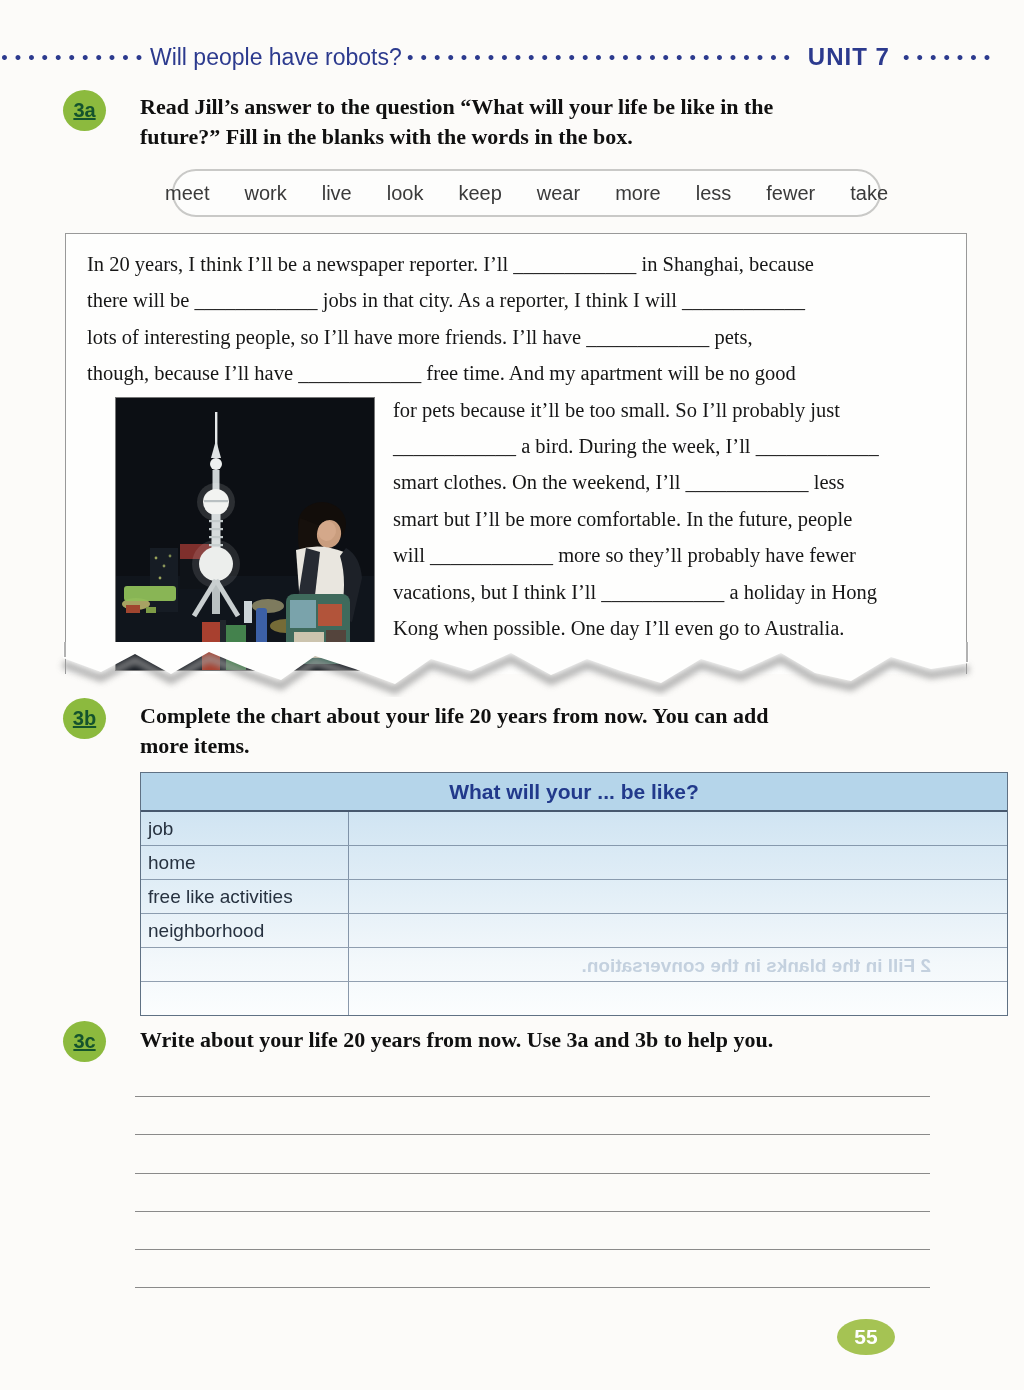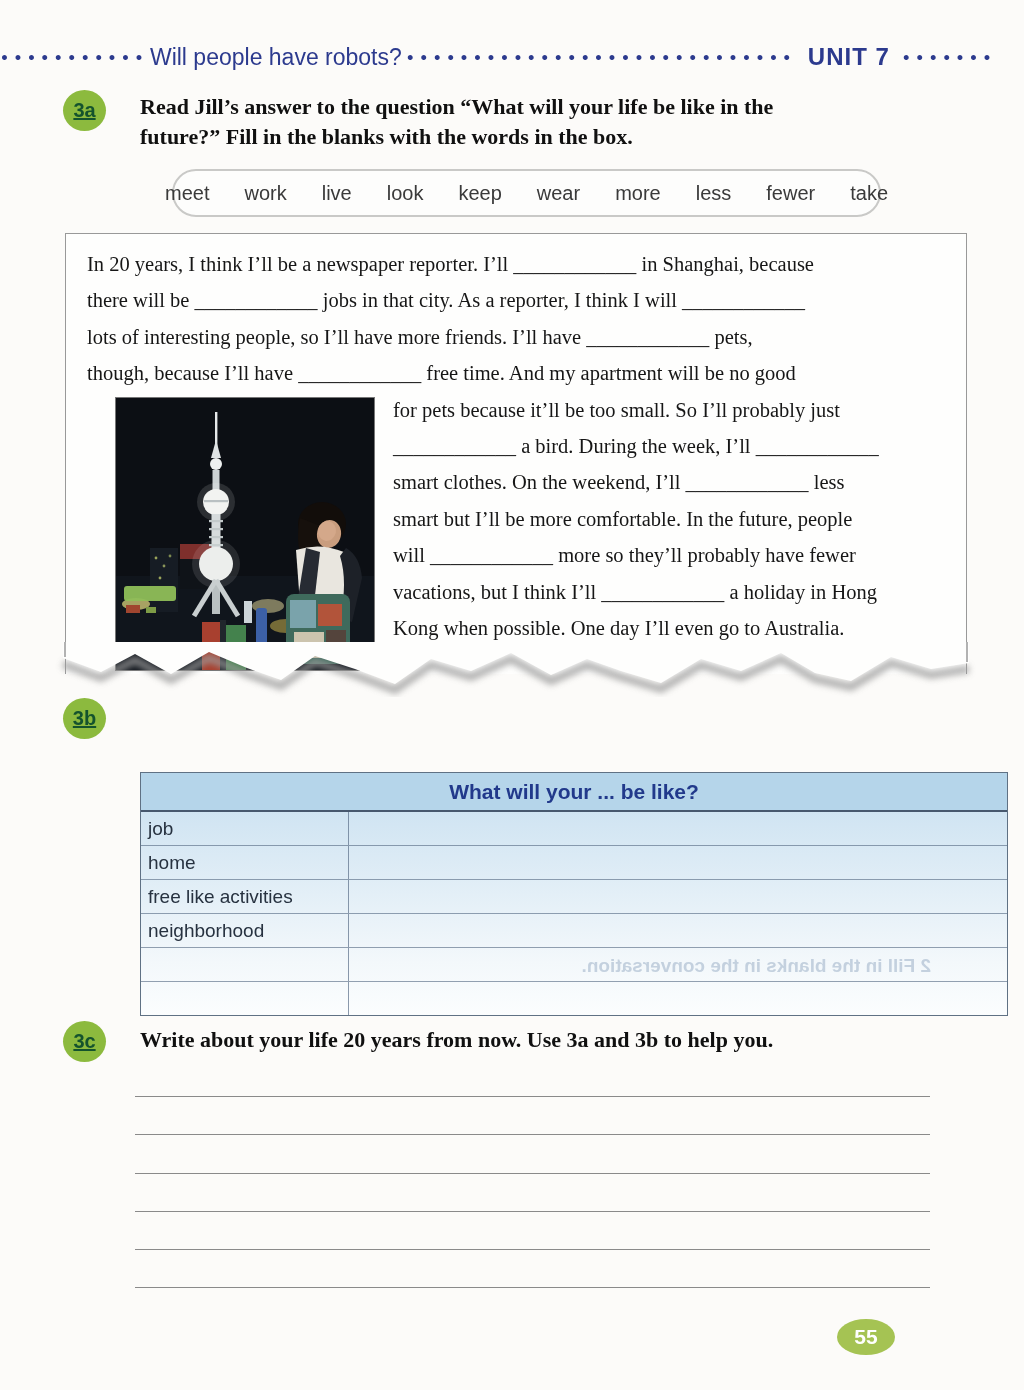--- a/index.html
+++ b/index.html
@@ -181,20 +181,24 @@
           <feGaussianBlur stdDeviation="3"></feGaussianBlur>
         </filter>
       </defs>
     <path d="M0,22 L38,36 L72,18 L108,38 L146,16 L184,32 L218,44 L252,20 L292,33 L332,48 L368,23 L408,35 L448,17 L488,39 L524,23 L558,35 L598,47 L638,23 L678,35 L718,17 L752,37 L788,45 L828,21 L868,33 L906,27" fill="none" stroke="#9b9b9b" stroke-width="8" opacity="0.75" filter="url(#tblur)"></path>
     <path d="M0,0 L906,0 L906,21 L868,27 L828,15 L788,39 L752,31 L718,11 L678,29 L638,17 L598,41 L558,29 L524,17 L488,33 L448,11 L408,29 L368,17 L332,42 L292,27 L252,14 L218,38 L184,26 L146,10 L108,32 L72,12 L38,30 L0,16 Z" fill="#fefefd"></path>
     <line x1="2" y1="0" x2="2" y2="15" stroke="#999" stroke-width="1.5"></line>
     <line x1="904" y1="0" x2="904" y2="20" stroke="#999" stroke-width="1.5"></line>
   </svg>
 
   <div class="badge" style="left:63px; top:698px;">3b</div>
+  <div class="instr" style="top:701px;">
+      <div>Complete the chart about your life 20 years from now. You can add</div>
+      <div>more items.</div>
+    </div>
 
   <div class="chart">
     <div class="t-head">What will your ... be like?</div>
     <div>
         <div class="t-row">
           <div class="t-label">job</div>
           <div class="t-cell"></div>
         </div>
         <div class="t-row">
           <div class="t-label">home</div>

